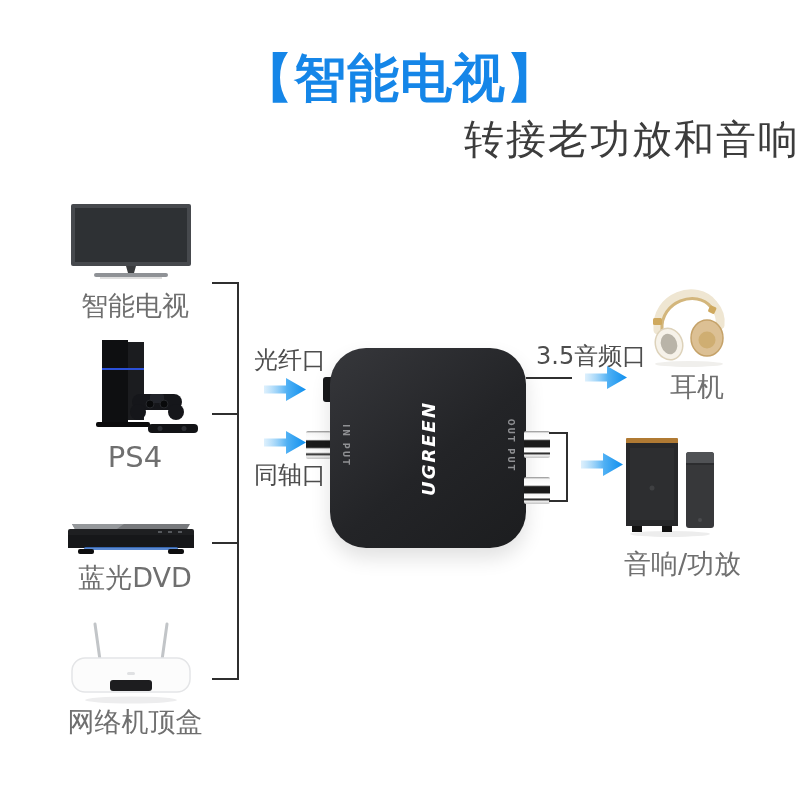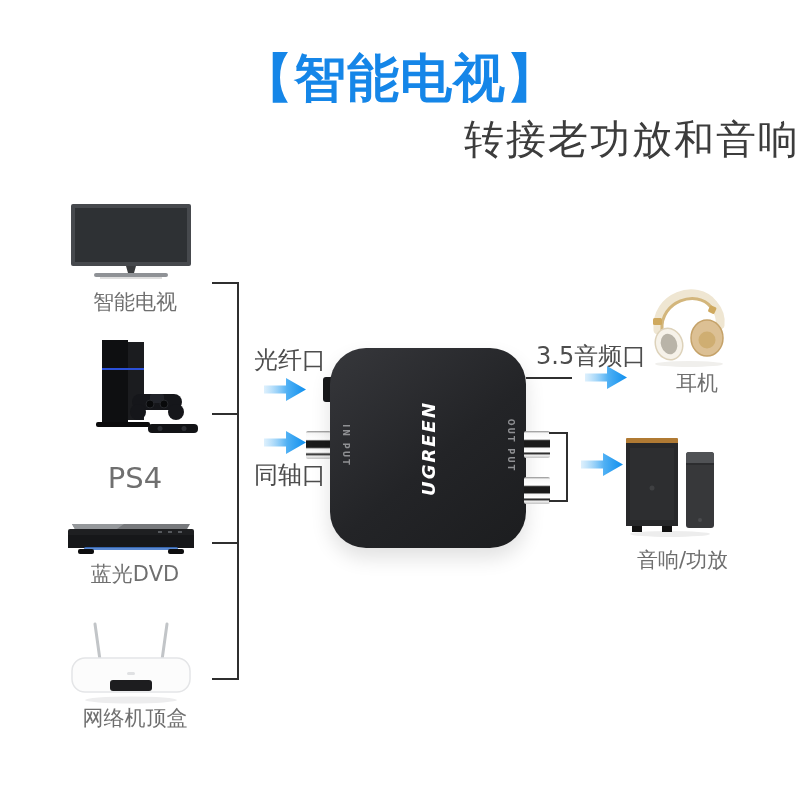--- a/index.html
+++ b/index.html
@@ -7,21 +7,21 @@
     position:relative;width:800px;height:800px;background:#ffffff;overflow:hidden;
     font-family:"DejaVu Sans","Liberation Sans",sans-serif;
   }
   .abs{position:absolute;}
   
   .title{top:44px;left:0;width:800px;text-align:center;font-size:52px;font-weight:700;
          color:#1586e8;letter-spacing:1px;}
   .subtitle{top:112px;left:0;width:800px;text-align:right;font-size:40px;font-weight:500;
             color:#3c3c3c;letter-spacing:2px;}
   
-  .dev-label{font-size:21px;color:#6f6f6f;text-align:center;}
+  .dev-label{font-size:27px;color:#6f6f6f;text-align:center;}
   .port-label{font-size:24px;color:#4d4d4d;white-space:nowrap;text-align:center;}
   
   .vline{width:2px;background:#2f2f2f;}
   .hline{height:2px;background:#2f2f2f;}
   
   .converter{left:330px;top:348px;width:196px;height:200px;border-radius:36px;
     background:linear-gradient(140deg,#36373b 0%,#232427 55%,#1c1d1f 100%);
     box-shadow:0 10px 20px rgba(0,0,0,0.12);}
   .brand-wrap{left:330px;top:348px;width:196px;height:200px;display:flex;
     align-items:center;justify-content:center;}
@@ -68,21 +68,21 @@
       <circle cx="66" cy="74" r="8" fill="#15161a"></circle>
       <circle cx="104" cy="74" r="8" fill="#15161a"></circle>
       <rect x="78" y="56" width="14" height="9" rx="2" fill="#22242a"></rect>
       <circle cx="78" cy="66" r="4" fill="#08090a" stroke="#26282c"></circle>
       <circle cx="92" cy="66" r="4" fill="#08090a" stroke="#26282c"></circle>
       <rect x="76" y="86" width="50" height="9" rx="4" fill="#121316"></rect>
       <circle cx="88" cy="90.5" r="2.5" fill="#2c2e33"></circle>
       <circle cx="112" cy="90.5" r="2.5" fill="#2c2e33"></circle>
     </svg>
   </div>
-  <div class="abs dev-label" style="left:45px;top:440px;width:180px;font-size:29px;margin-top:21px;">PS4</div>
+  <div class="abs dev-label" style="left:45px;top:440px;width:180px;font-size:29px;">PS4</div>
 
   <div class="abs" style="left:66px;top:518px;width:130px;height:44px;">
     <svg width="130" height="44" viewBox="0 0 130 44">
       <polygon points="6,6 124,6 120,13 10,13" fill="#77797c"></polygon>
       <polygon points="6,6 58,6 48,13 10,13" fill="#9a9da1" opacity="0.85"></polygon>
       <rect x="2" y="11" width="126" height="19" rx="2" fill="#1e1f21"></rect>
       <rect x="2" y="17" width="126" height="13" fill="#161719"></rect>
       <rect x="92" y="13" width="4" height="2" fill="#55585c"></rect>
       <rect x="102" y="13" width="4" height="2" fill="#55585c"></rect>
       <rect x="112" y="13" width="4" height="2" fill="#55585c"></rect>

